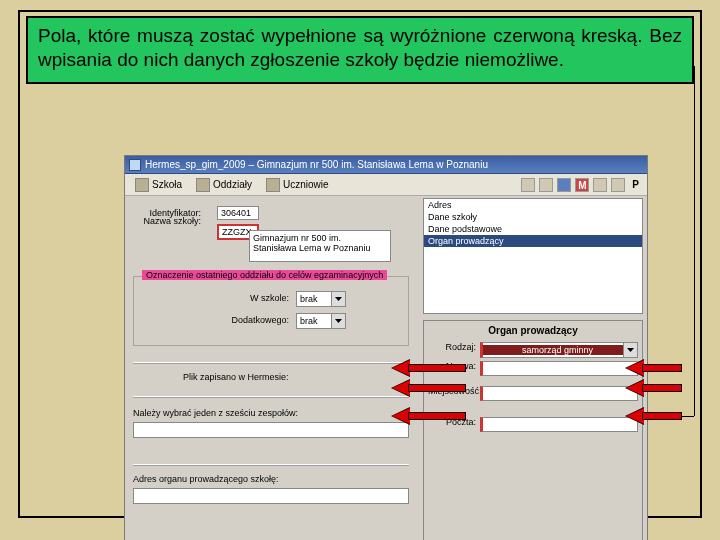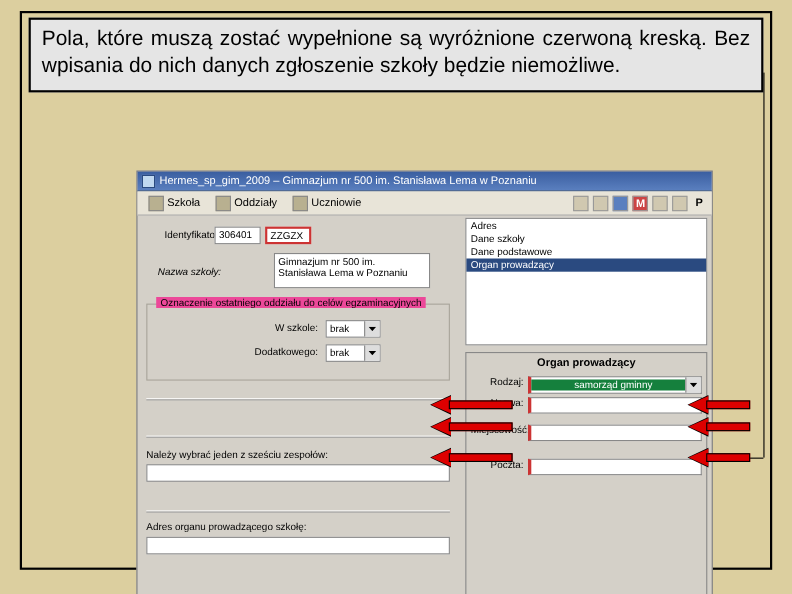--- a/index.html
+++ b/index.html
@@ -16,21 +16,21 @@
     position: absolute;
     left: 18px; top: 10px;
     width: 684px; height: 508px;
     border: 2px solid #000;
   }
   .instruction {
     position: absolute;
     left: 6px; top: 4px;
     width: 668px;
     border: 2px solid #000;
-    background: #e5e5e5;
+    background: #22c55e;
     padding: 6px 10px 10px 10px;
     font-size: 19px;
     line-height: 1.25;
     text-align: justify;
   }
   .app-window {
     position: absolute;
     left: 104px; top: 132px;
     width: 524px; height: 432px;
     border: 1px solid #7a7a7a;
@@ -93,21 +93,21 @@
     position: absolute;
     text-align: right;
     font-size: 9px;
   }
   .inpt {
     background: #fff;
     border: 1px solid #888;
     font-size: 9px;
     padding: 1px 3px;
   }
-  .id-wrap { position:absolute; left:70px; top:10px; display:flex; gap:4px; }
+  .id-wrap { position:absolute; left:92px; top:10px; display:flex; gap:4px;flex-direction:column; }
   .id1 { width:42px; }
   .id2 { width:42px; border:2px solid #c33; }
   .name-wrap { position:absolute; left:84px; top:34px; width:182px; height:32px;padding-left:40px; }
   .name-ta {
     width:100%; height:100%;
     background:#fff; border:1px solid #888;
     font-size:9px; padding:2px 3px;
     resize:none;
   }
   .fieldset {
@@ -236,21 +236,21 @@
     <div class="main">
 
       <div class="left-pane">
 
         <div class="lbl" style="left:0; top:12px; width:76px;">Identyfikator:</div>
         <div class="id-wrap">
           <div class="inpt id1">306401</div>
           <div class="inpt id2">ZZGZX</div>
         </div>
 
-        <div class="lbl" style="left:0; top:46px; width:76px;font-style:italic;">Nazwa szkoły:</div>
+        <div class="lbl" style="left:0; top:20px; width:76px;">Nazwa szkoły:</div>
         <div class="name-wrap">
           <div class="name-ta">Gimnazjum nr 500 im. Stanisława Lema w Poznaniu</div>
         </div>
 
         <div class="fieldset">
           <div class="fieldset-legend">Oznaczenie ostatniego oddziału do celów egzaminacyjnych</div>
           <div class="fs-row1">
             <div class="fs-lbl">W szkole:</div>
             <div class="fs-sel">
               <div class="dd">
@@ -272,20 +272,21 @@
                     <svg viewBox="0 0 7 4">
                       <polygon points="0,0 7,0 3.5,4" fill="#000"></polygon>
                     </svg>
                   </div>
               </div>
             </div>
           </div>
         </div>
 
         <div class="hr" style="top:166px;"></div>
+        <div class="bottom-text" style="top:176px; left:58px; width:220px;">Plik zapisano w Hermesie:</div>
         <div class="hr" style="top:200px;"></div>
 
         <div class="bottom-text" style="top:212px;">Należy wybrać jeden z sześciu zespołów:</div>
         <div class="lrg-input" style="top:226px;"></div>
 
         <div class="hr" style="top:268px;"></div>
         <div class="bottom-text" style="top:278px;">Adres organu prowadzącego szkołę:</div>
         <div class="lrg-input" style="top:292px;"></div>
 
       </div>
@@ -297,21 +298,21 @@
           <div>Dane podstawowe</div>
           <div class="sel">Organ prowadzący</div>
         </div>
 
         <div class="rlower">
           <div class="rlower-sub">Organ prowadzący</div>
 
           <div class="frow">
             <label>Rodzaj:</label>
             <div class="dd ddreq">
-              <span style="background:#15803d;color:#fff;padding-left:39px;">samorząd gminny</span>
+              <span style="background:#7f1d1d;color:#fff;padding-left:39px;">samorząd gminny</span>
               <div class="arr">
                   <svg viewBox="0 0 7 4">
                     <polygon points="0,0 7,0 3.5,4" fill="#000"></polygon>
                   </svg>
                 </div>
             </div>
           </div>
           <div class="frow">
             <label>Nazwa:</label>
             <div class="req"></div>

